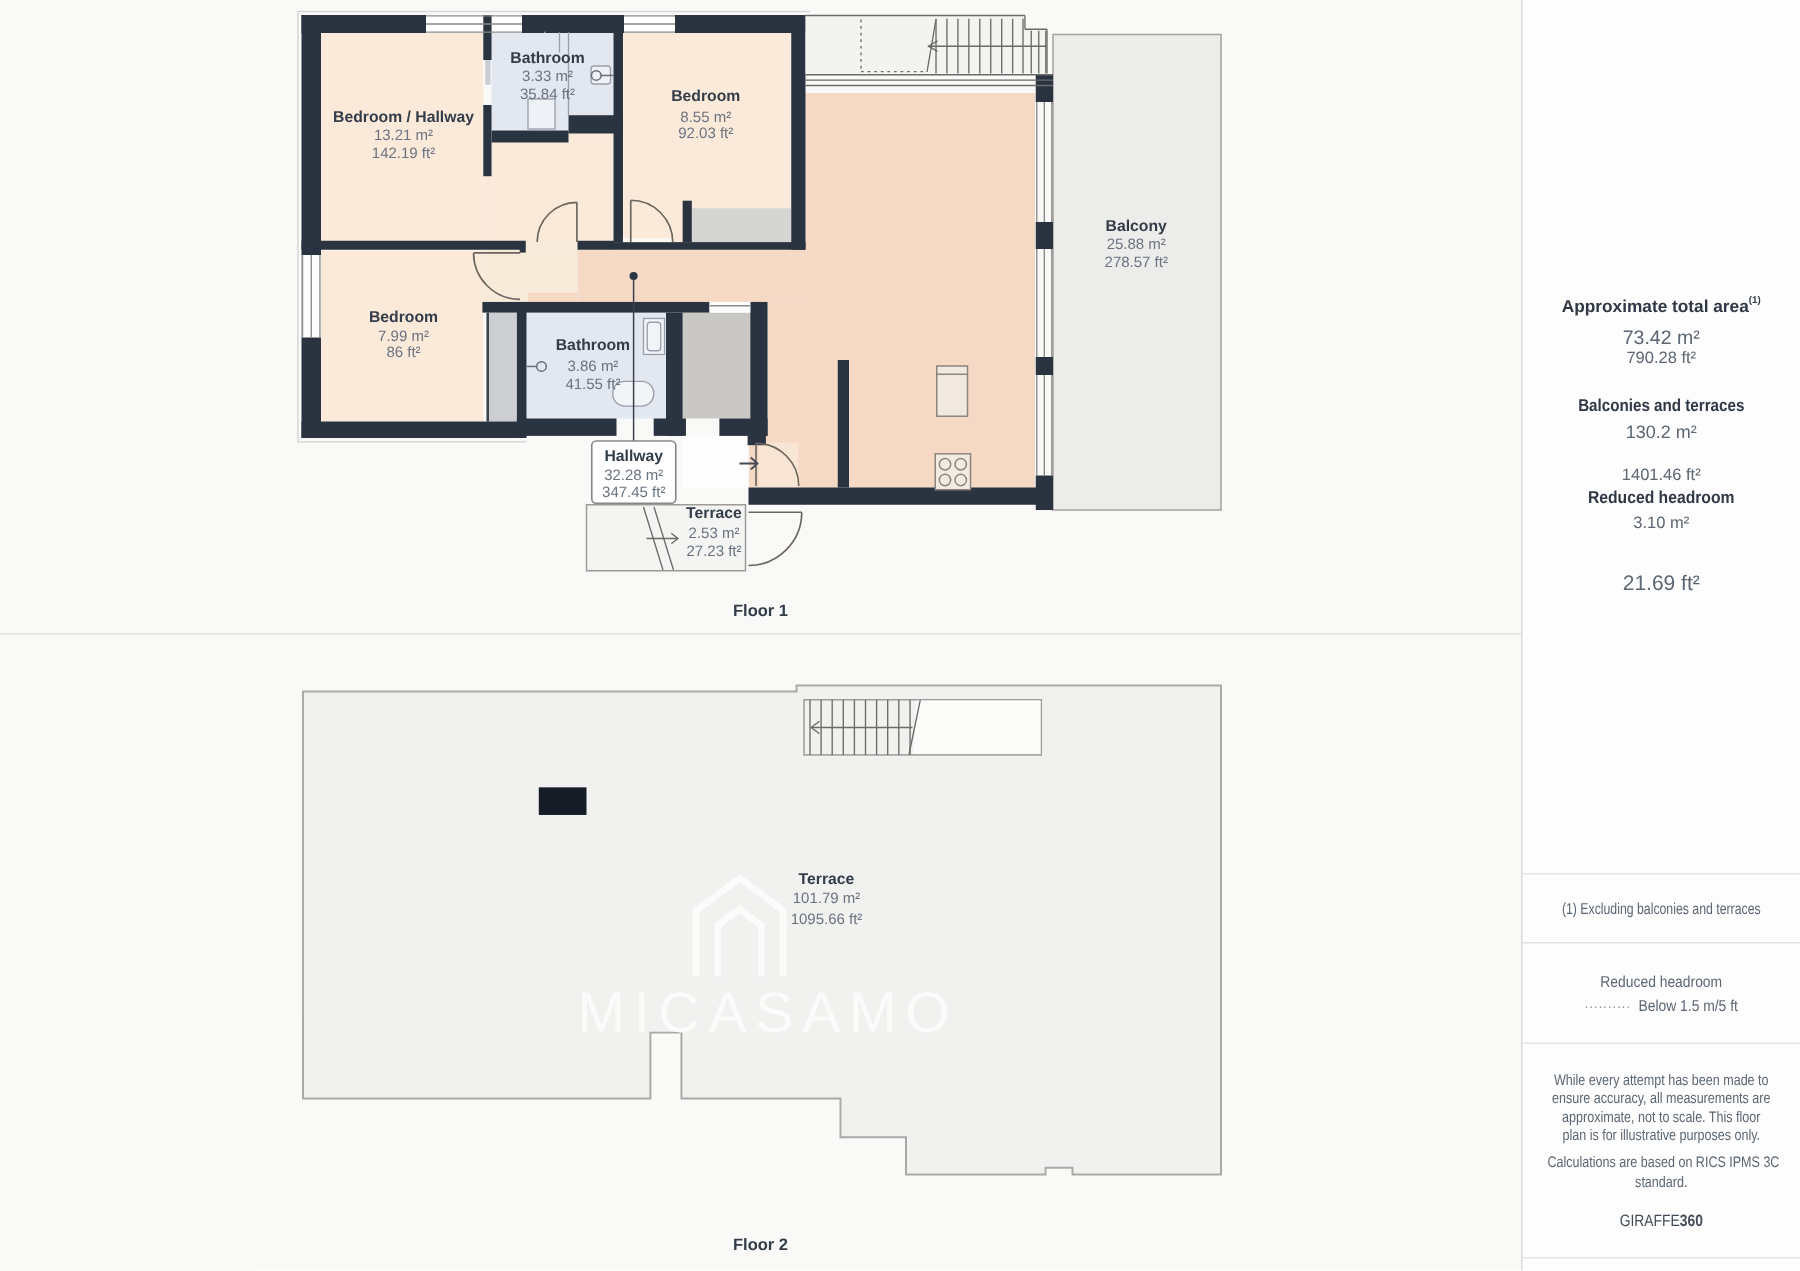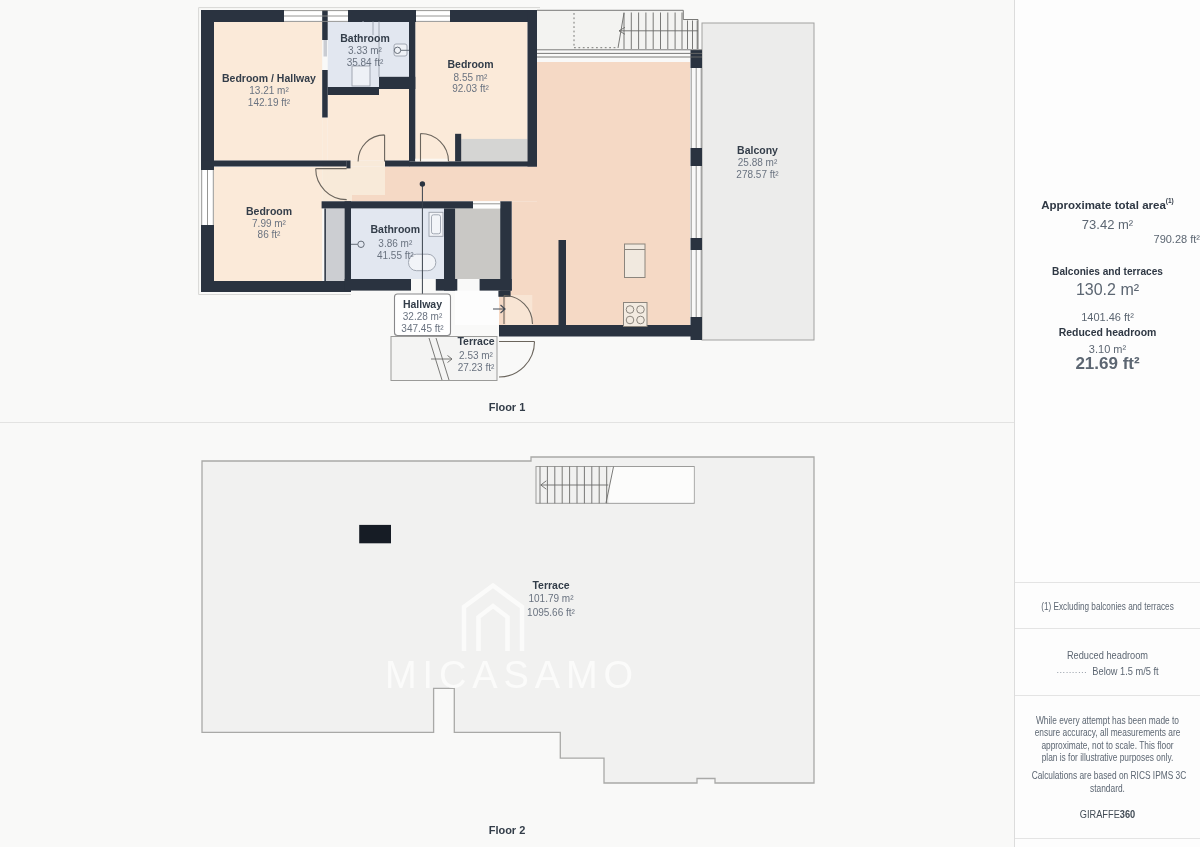--- a/index.html
+++ b/index.html
@@ -216,27 +216,27 @@
   <text x="551" y="589" text-anchor="middle" class="rn" font-size="10.5">Terrace</text>
   <text x="551" y="602" text-anchor="middle" class="ra" font-size="10">101.79 m²</text>
   <text x="551" y="616" text-anchor="middle" class="ra" font-size="10">1095.66 ft²</text>
   <text x="507" y="833.5" text-anchor="middle" class="rn" font-size="11">Floor 2</text>
 </g>
 </svg>
 
 <div id="sidebar">
   <div class="sb sbt" style="top:196.5px;font-size:11.5px;white-space:nowrap;">Approximate total area<span style="font-size:6.5px;vertical-align:6px;">(1)</span></div>
   <div class="sb" style="top:217px;font-size:13px;">73.42 m²</div>
-  <div class="sb" style="top:233px;font-size:11px;text-align:right;">790.28 ft²</div>
+  <div class="sb" style="top:233px;font-size:11px;">790.28 ft²</div>
   <div class="sb sbt" style="top:264.5px;font-size:11.5px;transform:scaleX(0.88);">Balconies and terraces</div>
-  <div class="sb" style="top:280.5px;font-size:16px;">130.2 m²</div>
+  <div class="sb" style="top:280.5px;font-size:12px;">130.2 m²</div>
   <div class="sb" style="top:311px;font-size:11px;">1401.46 ft²</div>
   <div class="sb sbt" style="top:325.5px;font-size:11.5px;transform:scaleX(0.91);">Reduced headroom</div>
   <div class="sb" style="top:342.5px;font-size:11px;">3.10 m²</div>
-  <div class="sb" style="top:354px;font-size:17px;font-weight:bold;">21.69 ft²</div>
+  <div class="sb" style="top:380px;font-size:14px;">21.69 ft²</div>
 
   <div class="hr" style="top:582px;"></div>
   <div class="sb" style="top:600px;font-size:10.5px;transform:scaleX(0.78);white-space:nowrap;">(1) Excluding balconies and terraces</div>
   <div class="hr" style="top:628px;"></div>
   <div class="sb" style="top:649px;font-size:10.5px;transform:scaleX(0.88);">Reduced headroom</div>
   <div class="sb" style="top:664.5px;font-size:10.5px;white-space:nowrap;transform:scaleX(0.88);"><span style="letter-spacing:0.5px;color:#7d8692;font-size:9px;">··········</span>&nbsp;&nbsp;Below 1.5 m/5 ft</div>
   <div class="hr" style="top:695px;"></div>
   <div class="sb" style="top:714.5px;font-size:10.2px;line-height:12.5px;transform:scaleX(0.82);white-space:nowrap;">While every attempt has been made to<br>ensure accuracy, all measurements are<br>approximate, not to scale. This floor<br>plan is for illustrative purposes only.</div>
   <div class="sb" style="top:770px;font-size:10.2px;line-height:12.5px;transform:scaleX(0.82);white-space:nowrap;">Calculations are based on RICS IPMS 3C<br>standard.</div>
   <div class="sb" style="top:808px;font-size:11px;color:#424c56;transform:scaleX(0.84);">GIRAFFE<b>360</b></div>

